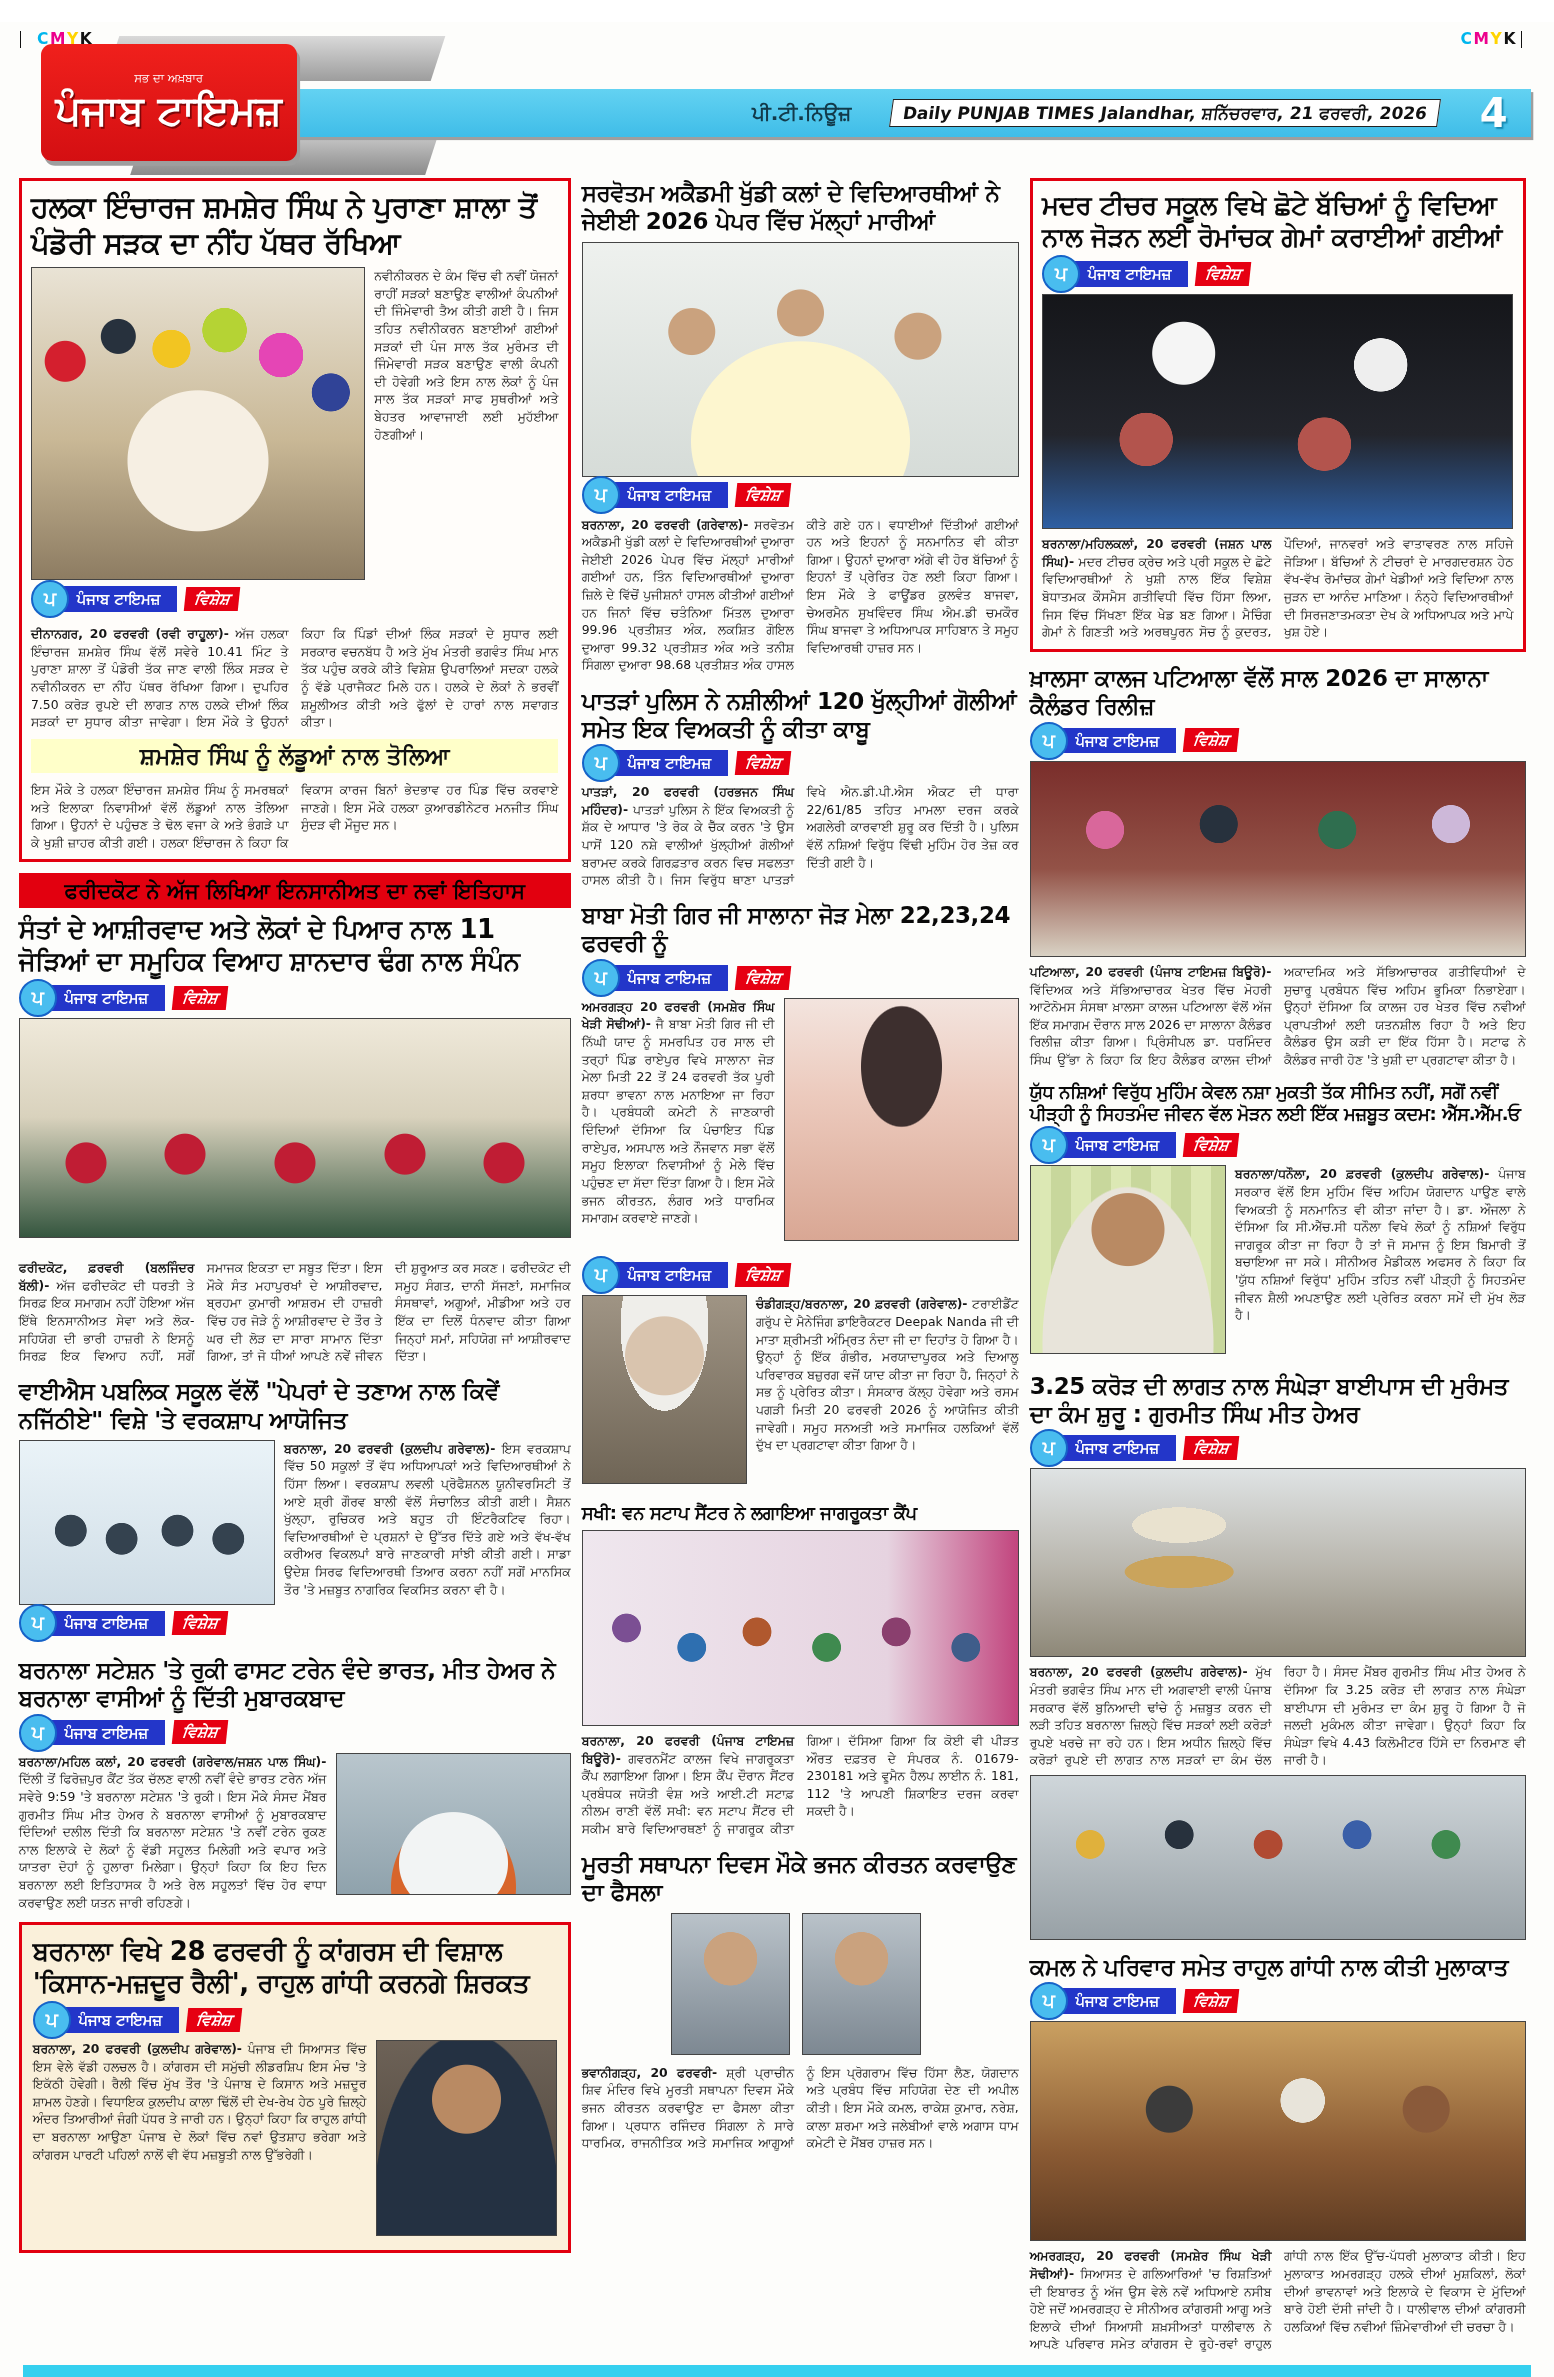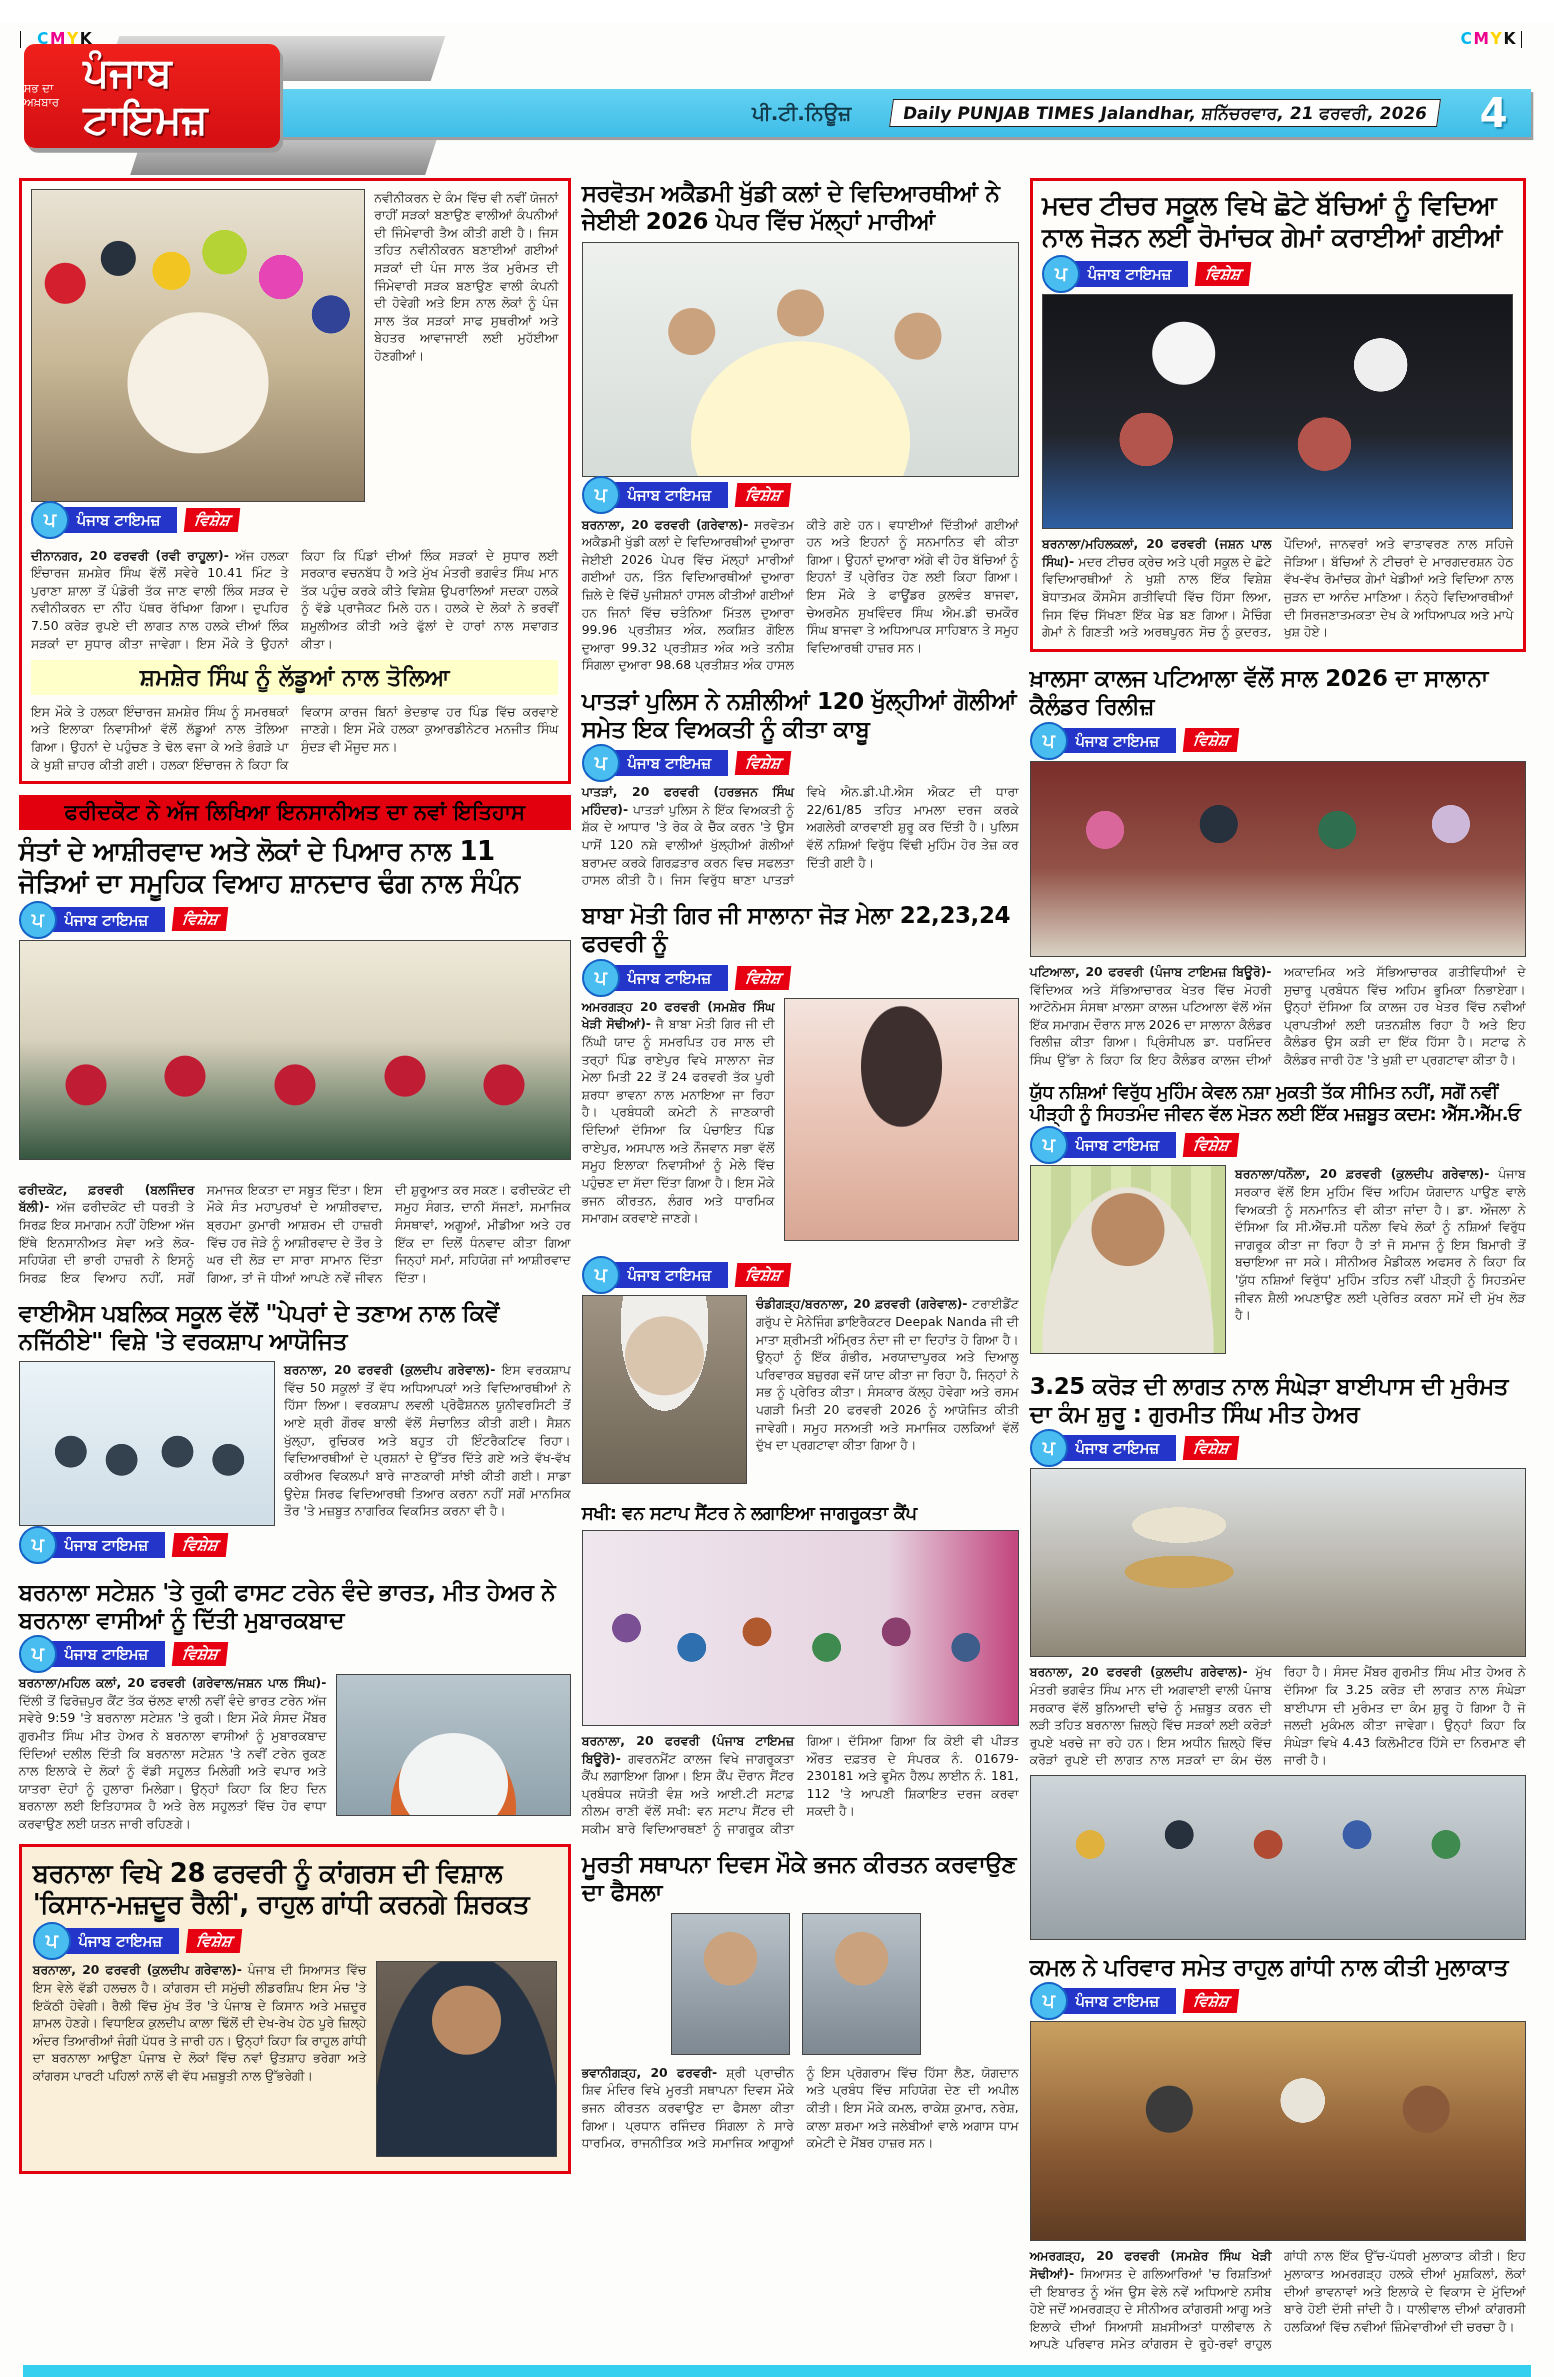--- a/index.html
+++ b/index.html
@@ -11,21 +11,21 @@
   .cmyk.left{left:37px;} .cmyk.right{right:37px;}
   .c-c{color:#00b6ed}.c-m{color:#ec008c}.c-y{color:#ffd400}.c-k{color:#111}
   .cross{position:absolute;top:1.6px;width:12.4px;height:12.4px;border-left:1.6px solid #111;border-top:1.6px solid #111;transform:rotate(0deg);}
   .cross.l{left:20px;border:none;border-left:1.6px solid #111;height:17px;}
   .cross.r{right:20px;border:none;border-left:1.6px solid #111;height:17px;}
   
   .masthead{position:relative;height:148px;margin:22px 18.7px 4.7px 18.7px;}
   .ribbon{position:absolute;background:linear-gradient(180deg,#d9d9d9,#9d9d9d);}
   .ribbon.r1{left:93px;top:14px;width:326px;height:45px;transform:skewX(-18deg);}
   .ribbon.r2{left:117px;top:117px;width:295px;height:36px;transform:skewX(-18deg);background:linear-gradient(180deg,#c2c2c2,#8a8a8a);}
-  .logo{position:absolute;left:5px;top:22px;width:256px;height:104px;background:linear-gradient(180deg,#f0201c,#d40f12);border-radius:11px;box-shadow:3.1px 4.7px 0 #9e9e9e;display:flex;flex-direction:row;align-items:center;justify-content:center;z-index:3;}
+  .logo{position:absolute;left:22px;top:22px;width:256px;height:117px;background:linear-gradient(180deg,#f0201c,#d40f12);border-radius:11px;box-shadow:3.1px 4.7px 0 #9e9e9e;display:flex;flex-direction:column;align-items:center;justify-content:center;z-index:3;}
   .logo .tag{color:#fff;font-size:11.7px;margin-bottom:1.6px;}
   .logo .brand{color:#fff;font-size:40px;font-weight:800;text-shadow:1.6px 1.6px 0 #7e0608;}
   .cyanbar{position:absolute;left:256px;right:4.7px;top:67px;height:48px;background:linear-gradient(180deg,#63d2f2,#3fbde8);box-shadow:2.3px 3.1px 0 #9e9e9e;z-index:2;display:flex;align-items:center;}
   .cyanbar .section{position:absolute;left:38%;font-size:20px;font-weight:700;color:#123a4a;}
   .datebox{position:absolute;right:92px;background:#fff;border:0.8px solid #222;padding:3.1px 11px;font-size:17px;font-weight:700;color:#111;transform:skewX(-8deg);}
   .pageno{position:absolute;right:23px;font-size:40px;font-weight:800;color:#ffffff;text-shadow:1.6px 1.6px 1.6px #1687b0;}
   
   .content{display:flex;gap:11px;margin:7.8px 18.7px 0 18.7px;}
   .col{display:flex;flex-direction:column;gap:11px;}
   .colA{width:552px;} .colB{width:437px;} .colC{width:496px;}
@@ -164,20 +164,21 @@
       <div class="datebox">Daily PUNJAB TIMES Jalandhar, ਸ਼ਨਿੱਚਰਵਾਰ, 21 ਫਰਵਰੀ, 2026</div>
       <div class="pageno">4</div>
     </div>
   </div>
 
   <div class="content">
 
     <div class="col colA">
 
       <section class="art redbox">
+        <h1 class="hl xl">ਹਲਕਾ ਇੰਚਾਰਜ ਸ਼ਮਸ਼ੇਰ ਸਿੰਘ ਨੇ ਪੁਰਾਣਾ ਸ਼ਾਲਾ ਤੋਂ ਪੰਡੋਰੀ ਸੜਕ ਦਾ ਨੀਂਹ ਪੱਥਰ ਰੱਖਿਆ</h1>
         <div class="rowflex">
           <div style="width:334px;flex:none;">
             <div class="photo p-crowd"></div>
             <div class="badge">
               <span class="ptlogo">ਪ</span>
               <span class="ptbar">ਪੰਜਾਬ ਟਾਇਮਜ਼</span>
               <span class="vsh">ਵਿਸ਼ੇਸ਼</span>
             </div>
           </div>
           <div class="grow body">

